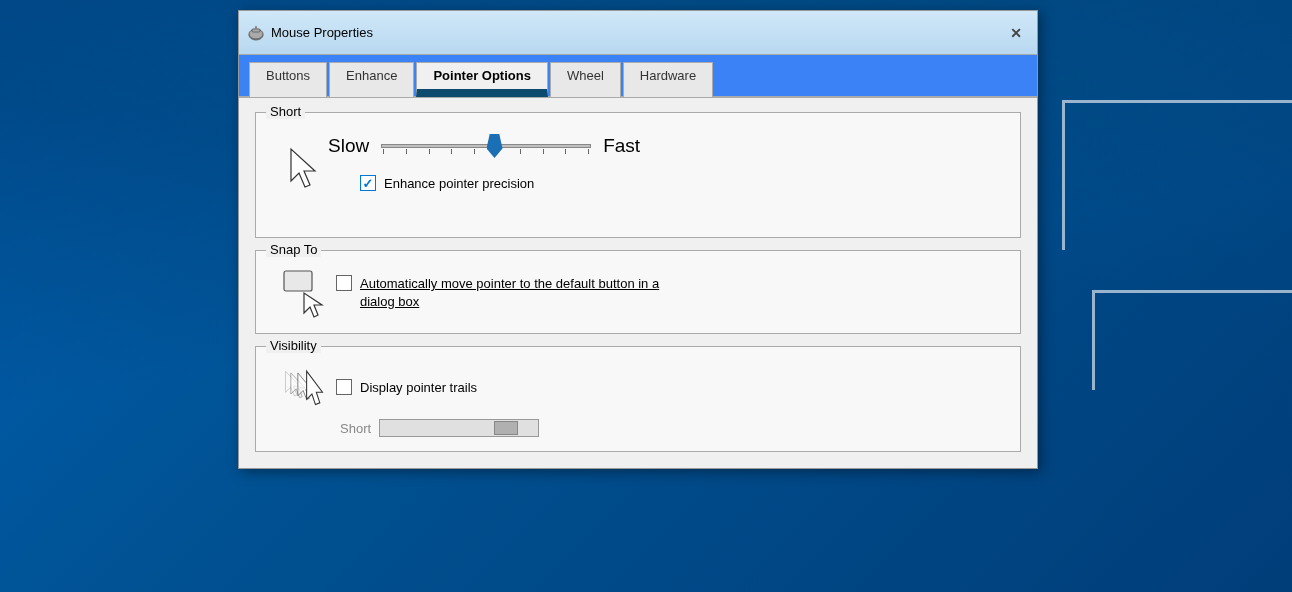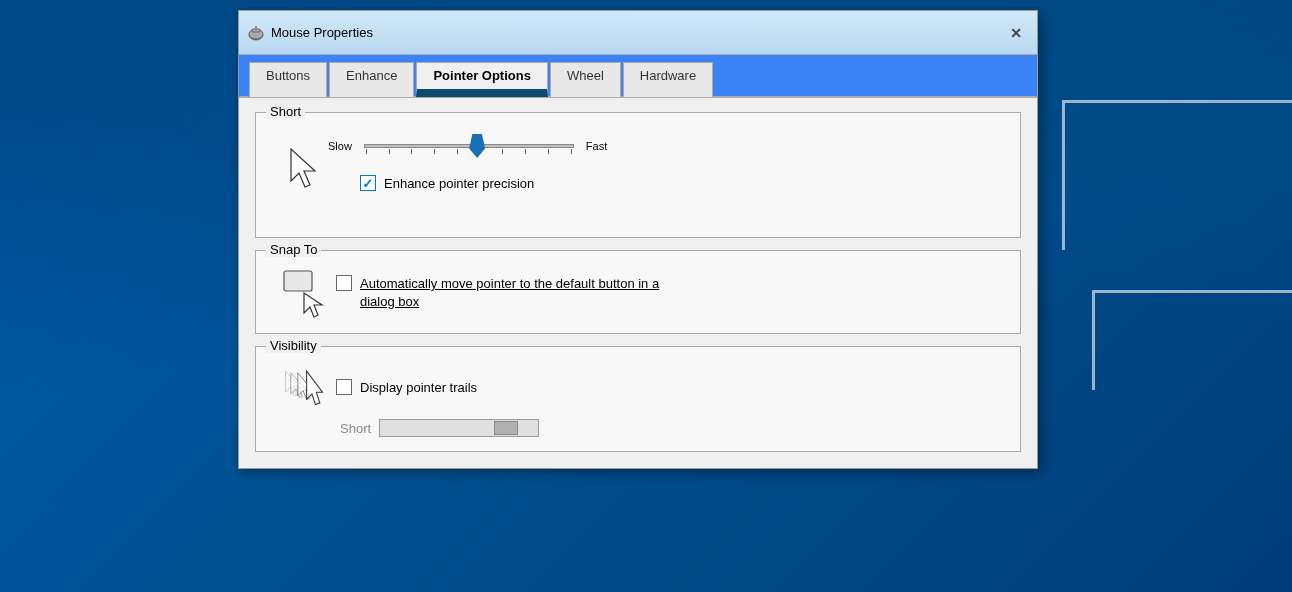--- a/index.html
+++ b/index.html
@@ -174,21 +174,21 @@
 
     .speed-row {
       display: flex;
       align-items: center;
       gap: 12px;
       margin-left: 56px;
       margin-bottom: 14px;
     }
 
     .speed-text {
-      font-size: 11px;
+      font-size: 19px;
       color: #000;
     }
 
     
     .slider-container {
       position: relative;
       width: 210px;
       height: 30px;
       display: flex;
       align-items: center;

